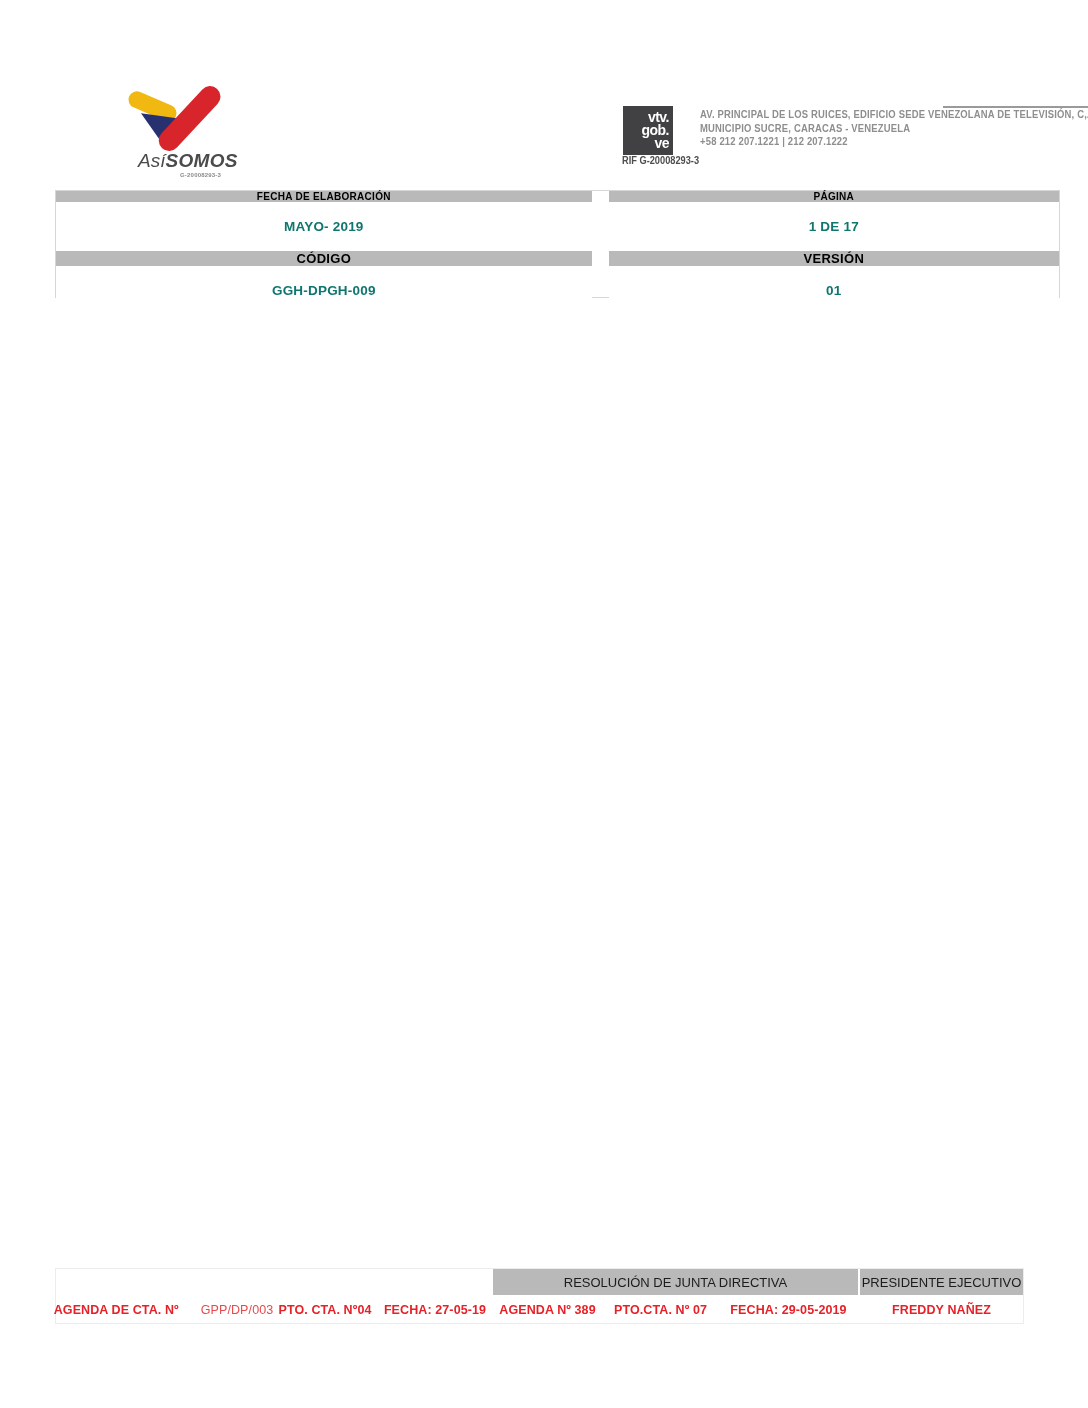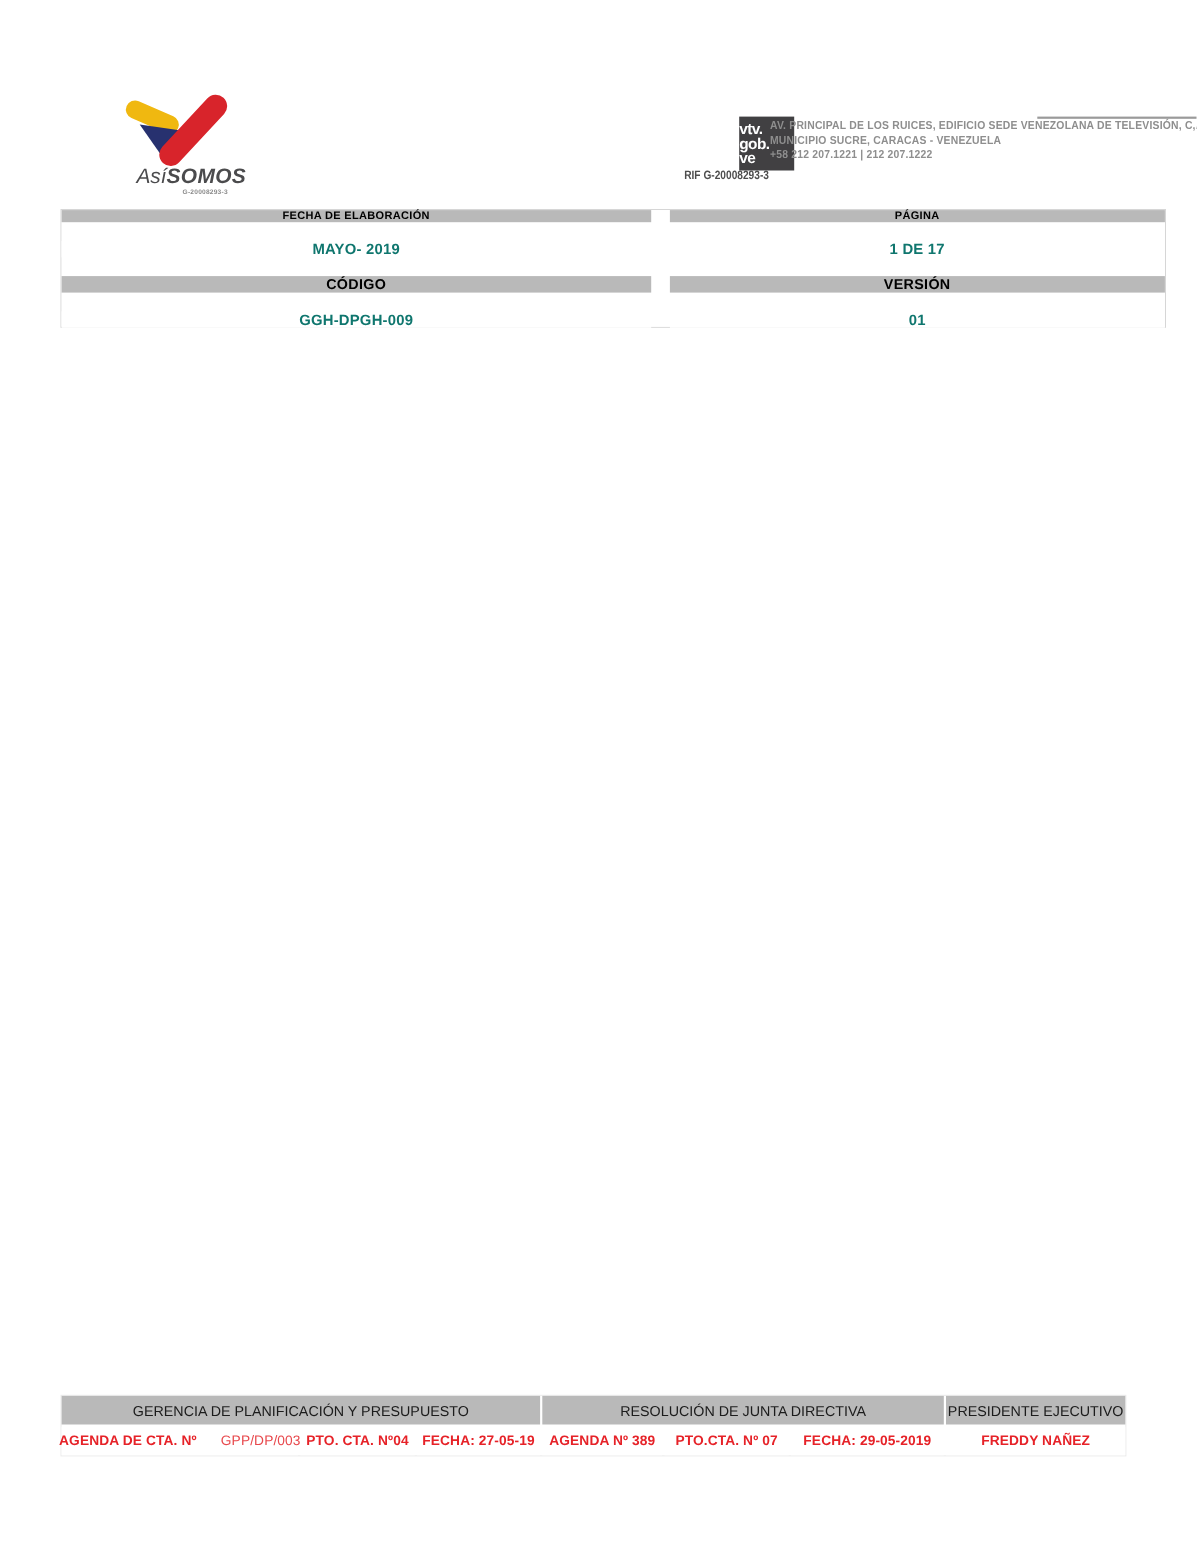--- a/index.html
+++ b/index.html
@@ -1,29 +1,29 @@
 <!DOCTYPE html>
 <html><head>
 <meta charset="utf-8">
 <style>
   html,body{margin:0;padding:0;background:#ffffff;}
   .page{position:relative;width:1088px;height:1408px;background:#fff;
         font-family:"Liberation Sans", sans-serif;overflow:hidden;color:#111;}
 
   
-  .brand{position:absolute;left:106px;top:84px;width:150px;}
+  .brand{position:absolute;left:120px;top:84px;width:150px;}
   .brand svg{display:block;}
   .brand-text{margin-top:0px;margin-left:18px;color:#4b4b4d;line-height:18px;}
   .brand-text .asi{font-style:italic;font-weight:normal;font-size:19px;}
   .brand-text .somos{font-style:italic;font-weight:bold;font-size:19px;letter-spacing:.3px;}
   .brand-rif{margin-left:60px;margin-top:1px;font-size:6px;font-weight:bold;color:#8a8a8a;letter-spacing:.2px;}
 
   
-  .vtv-box{position:absolute;left:672px;top:106px;width:50px;height:49px;background:#414042;
-           display:flex;flex-direction:column;justify-content:center;
+  .vtv-box{position:absolute;left:623px;top:106px;width:50px;height:49px;background:#414042;
+           display:flex;flex-direction:column;align-items:flex-end;justify-content:center;
            padding-right:4px;box-sizing:border-box;color:#fff;font-weight:bold;
            font-size:14px;line-height:13px;letter-spacing:-.5px;}
   .vtv-rif{position:absolute;left:622px;top:154px;font-size:11px;font-weight:bold;color:#4d4d4d;
            transform:scaleX(.84);transform-origin:left;white-space:nowrap;}
   .address{position:absolute;left:700px;top:108px;color:#8e8e8e;font-weight:bold;
            font-size:10.5px;line-height:13.5px;transform:scaleX(.9);transform-origin:left;
            white-space:nowrap;letter-spacing:.2px;}
   .top-rule{position:absolute;left:943px;top:106px;width:145px;height:2px;background:#9a9a9a;}
 
   
@@ -95,21 +95,20 @@
       <div class="hvalue">1 DE 17</div>
       <div class="hlabel big">CÓDIGO</div>
       <div class="hlabel big">VERSIÓN</div>
       <div class="hvalue">GGH-DPGH-009</div>
       <div class="hvalue">01</div>
     </div>
   </div>
 
 
   <div class="ftable">
-    <div class="fhead g1">GERENCIA DE PLANIFICACIÓN Y PRESUPUESTO</div>
     <div class="fhead g2">RESOLUCIÓN DE JUNTA DIRECTIVA</div>
     <div class="fhead g3">PRESIDENTE EJECUTIVO</div>
 
     <div class="fval">
       <span>AGENDA DE CTA. Nº</span>
       <span class="light">GPP/DP/003</span>
     </div>
     <div class="fval">PTO. CTA. Nº04</div>
     <div class="fval">FECHA: 27-05-19</div>
     <div class="fval">AGENDA Nº 389</div>

